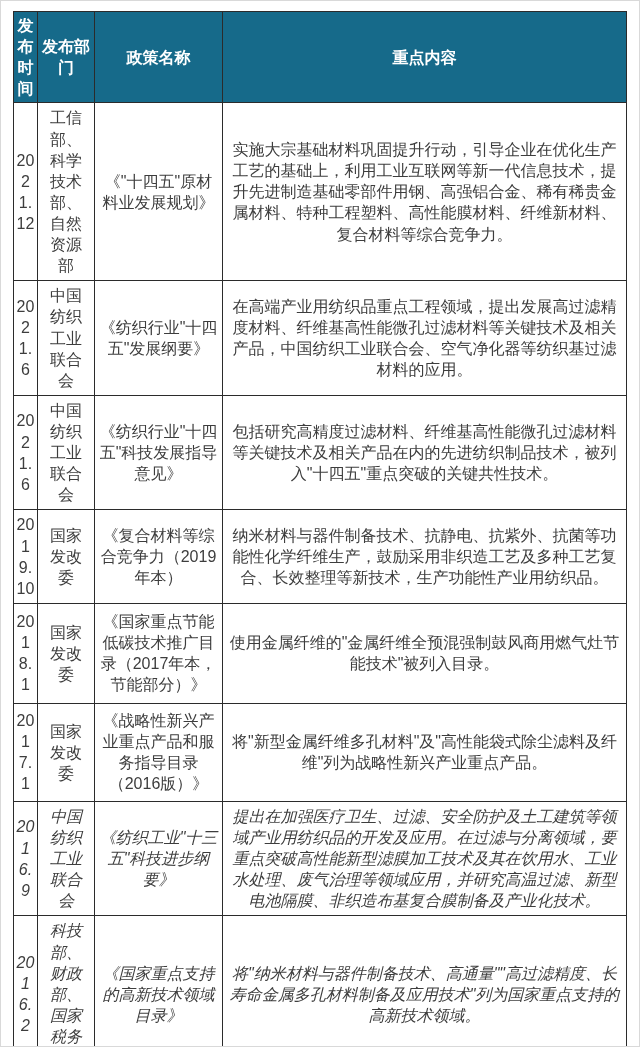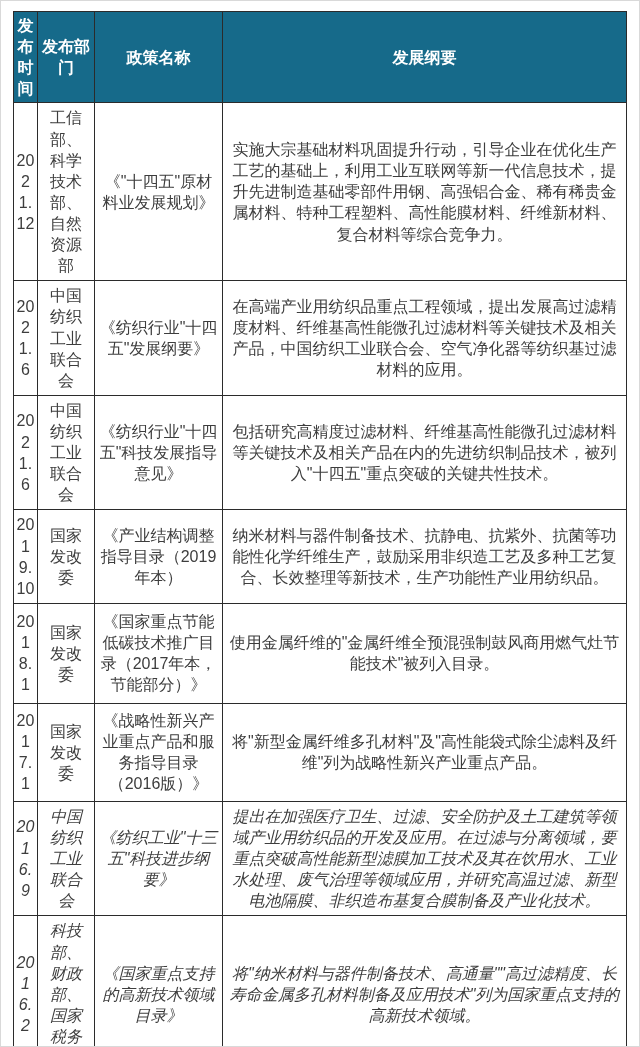--- a/index.html
+++ b/index.html
@@ -82,21 +82,21 @@
       <col class="col-date">
       <col class="col-dept">
       <col class="col-name">
       <col class="col-content">
     </colgroup>
     <thead>
       <tr>
         <th class="th-date">发布时间</th>
         <th>发布部门</th>
         <th>政策名称</th>
-        <th>发展纲要</th>
+        <th>重点内容</th>
       </tr>
     </thead>
     <tbody>
       <tr>
         <td class="cell-date">2021.12</td>
         <td class="cell-dept">工信部、科学技术部、自然资源部</td>
         <td class="cell-name">《"十四五"原材料业发展规划》</td>
         <td class="cell-content">实施大宗基础材料巩固提升行动，引导企业在优化生产工艺的基础上，利用工业互联网等新一代信息技术，提升先进制造基础零部件用钢、高强铝合金、稀有稀贵金属材料、特种工程塑料、高性能膜材料、纤维新材料、复合材料等综合竞争力。</td>
       </tr>
       <tr>
@@ -107,21 +107,21 @@
       </tr>
       <tr>
         <td class="cell-date">2021.6</td>
         <td class="cell-dept">中国纺织工业联合会</td>
         <td class="cell-name">《纺织行业"十四五"科技发展指导意见》</td>
         <td class="cell-content">包括研究高精度过滤材料、纤维基高性能微孔过滤材料等关键技术及相关产品在内的先进纺织制品技术，被列入"十四五"重点突破的关键共性技术。</td>
       </tr>
       <tr>
         <td class="cell-date">2019.10</td>
         <td class="cell-dept">国家发改委</td>
-        <td class="cell-name">《产业结构调整指导目录（2019年本）</td>
+        <td class="cell-name">《复合材料等综合竞争力（2019年本）</td>
         <td class="cell-content">纳米材料与器件制备技术、抗静电、抗紫外、抗菌等功能性化学纤维生产，鼓励采用非织造工艺及多种工艺复合、长效整理等新技术，生产功能性产业用纺织品。</td>
       </tr>
       <tr>
         <td class="cell-date">2018.1</td>
         <td class="cell-dept">国家发改委</td>
         <td class="cell-name">《国家重点节能低碳技术推广目录（2017年本，节能部分）》</td>
         <td class="cell-content">使用金属纤维的"金属纤维全预混强制鼓风商用燃气灶节能技术"被列入目录。</td>
       </tr>
       <tr>
         <td class="cell-date">2017.1</td>

